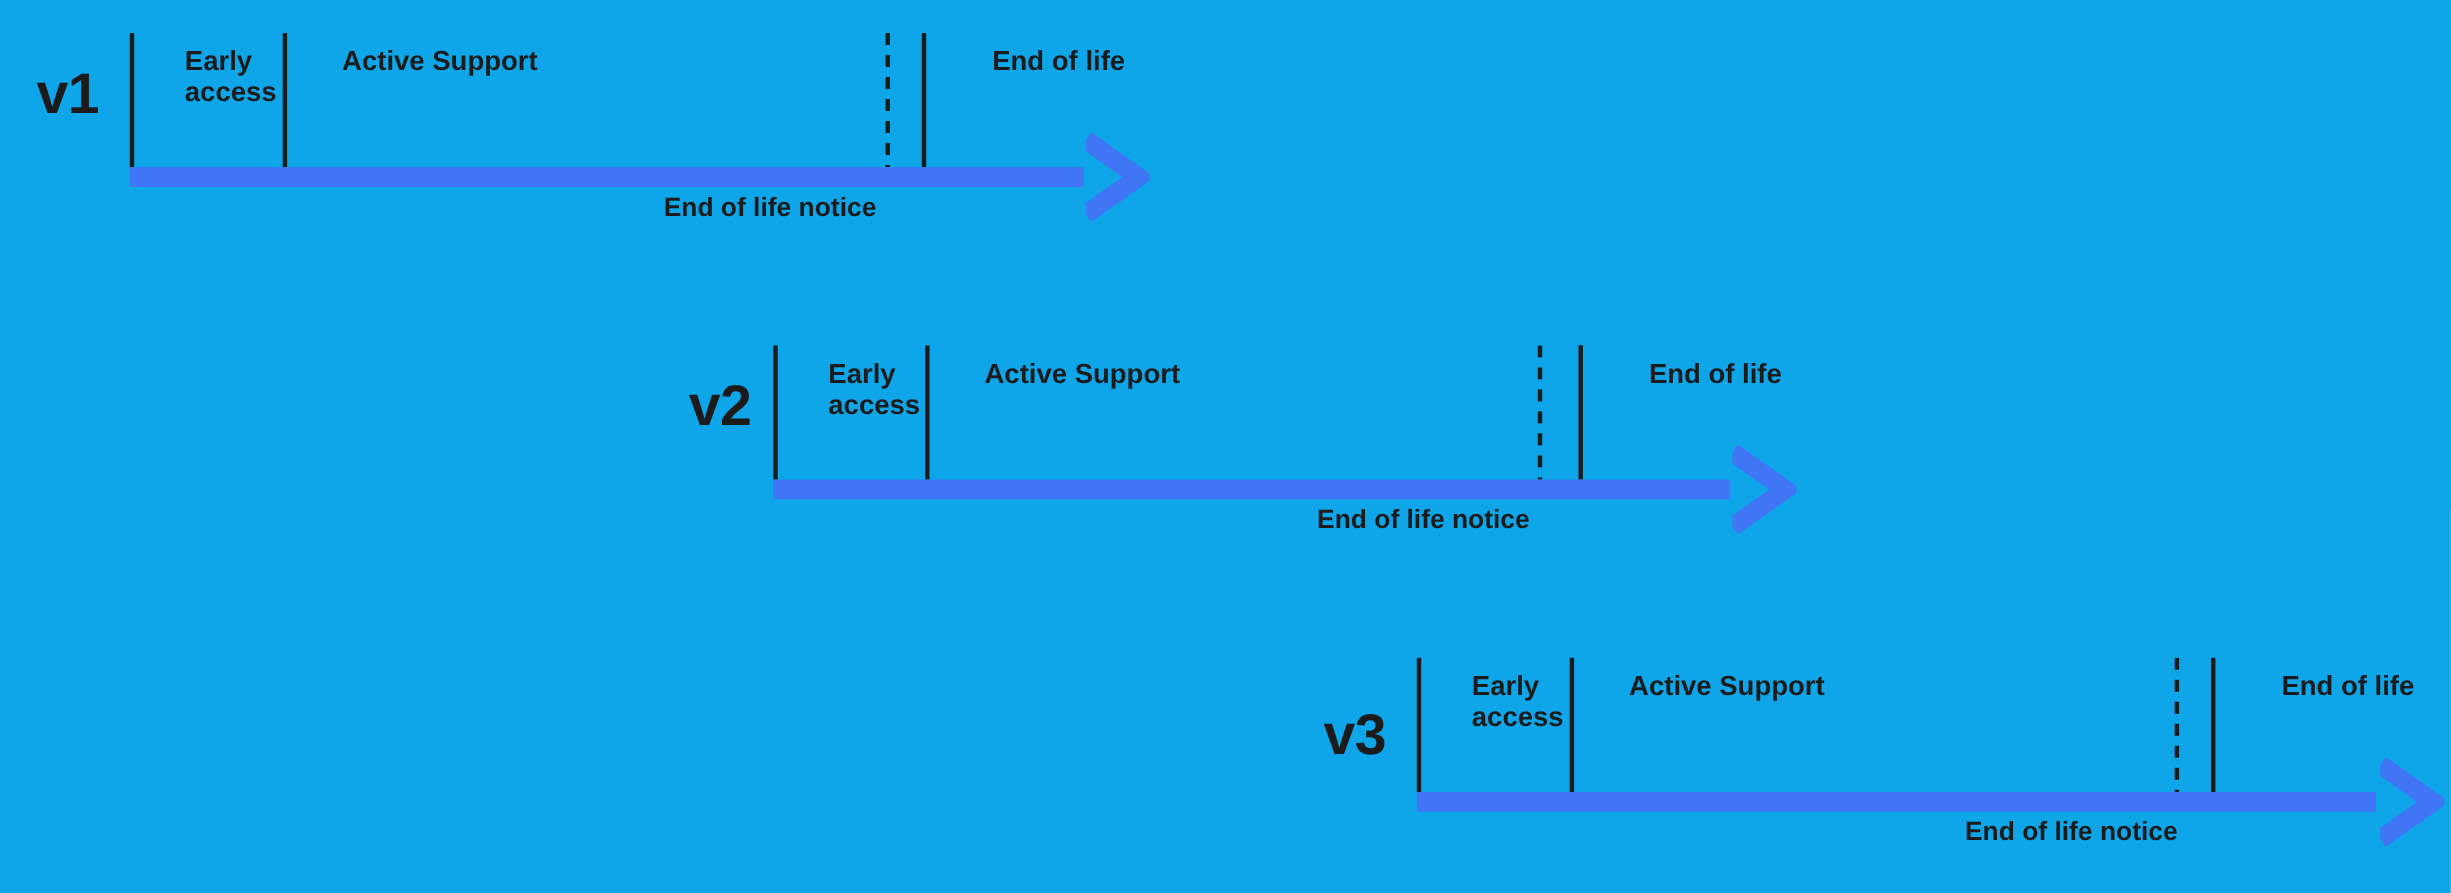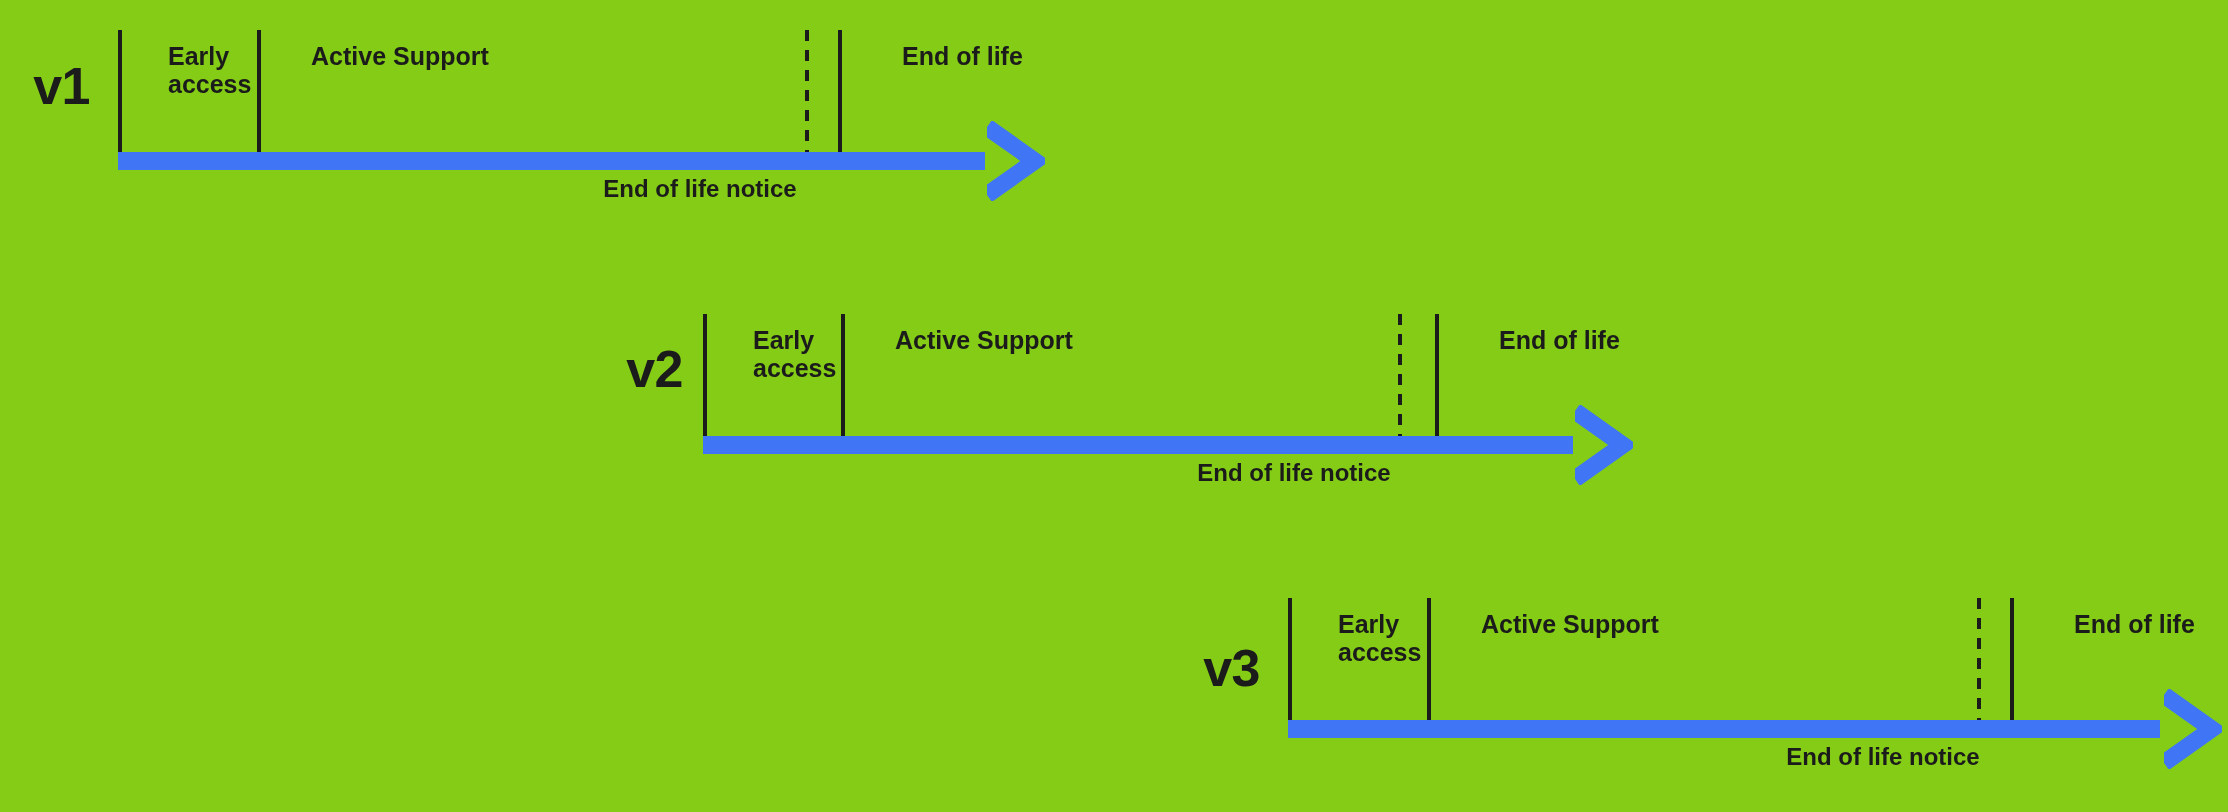--- a/index.html
+++ b/index.html
@@ -15,21 +15,21 @@
     font-family: "Liberation Sans", sans-serif;
     -webkit-font-smoothing: antialiased;
   }
 
   #stage {
     position: absolute;
     left: 0;
     top: 0;
     width: 2228px;
     height: 812px;
-    background: #84cc16;
+    background: #0ea5e9;
   }
 
   .timeline-row {
     position: absolute;
     left: 0;
     top: 0;
     width: 2228px;
     height: 0;
   }
 

